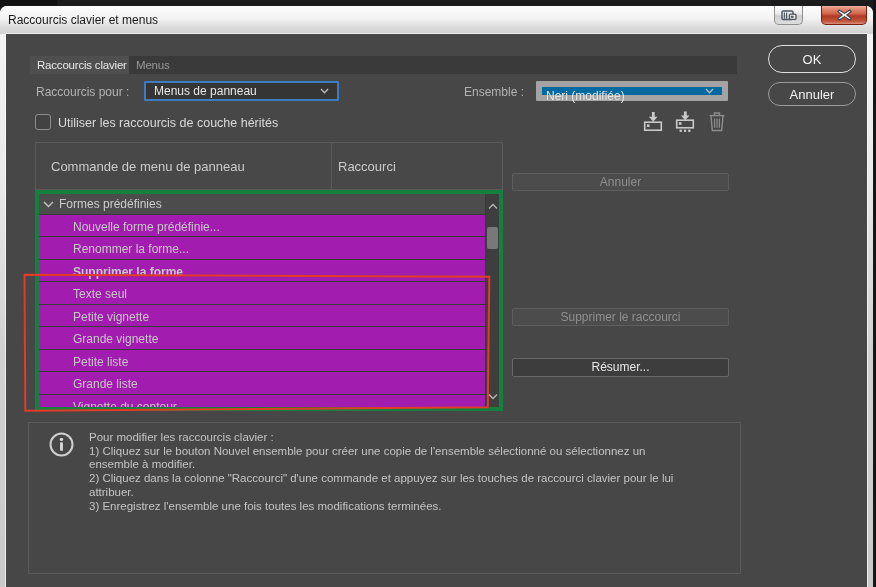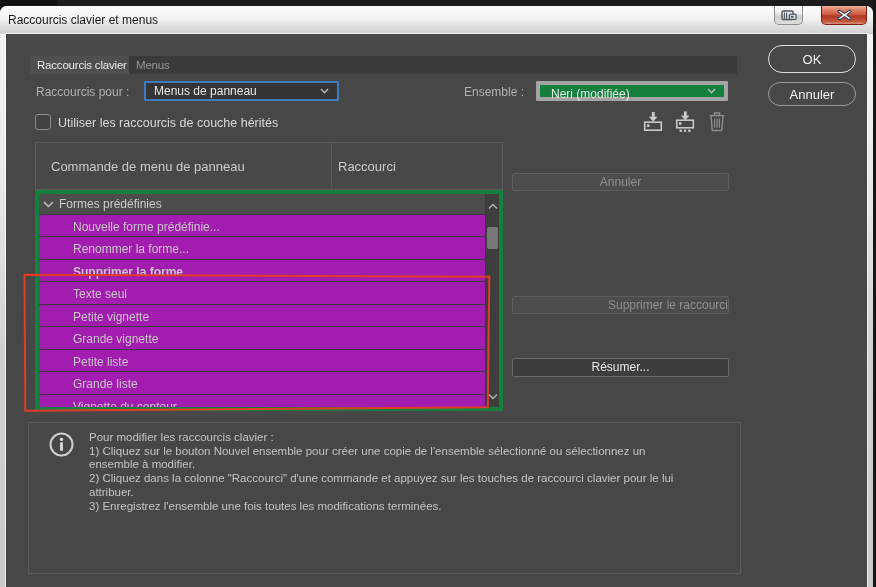--- a/index.html
+++ b/index.html
@@ -56,22 +56,22 @@
 
   
   .tabstrip { left:24px; top:22px; width:707px; height:18px; background:#3a3a3a; }
   .tab { position:absolute; top:0; height:18px; line-height:18px; white-space:nowrap; overflow:hidden; font-size:11.5px; letter-spacing:-0.2px; }
   .tab-active { left:0; width:99px; background:#4f4f4f; color:#e8e8e8; padding-left:7px; }
   .tab-idle { left:100px; color:#979797; padding:0 6px; }
 
   
   .lbl { color:#b3b3b3; font-size:12px; line-height:20px; }
   .dropdown {
-    height:20px; background:#15803d; border:4px solid #a3a3a3; border-radius:1px;
-    color:#e6e6e6; font-size:12px; line-height:18px; padding-left:11px;
+    height:20px; background:#0369a1; border:6px solid #a3a3a3; border-radius:1px;
+    color:#e6e6e6; font-size:12px; line-height:18px; padding-left:4px;
   }
   .dd-focus { background:#353535; border:2px solid #3e7cc2; line-height:16px; padding-left:8px; }
   .chev { position:absolute; right:8px; top:50%; margin-top:-3px; width:9px; height:6px; }
 
   
   .checkbox {
     left:29px; top:80px; width:16px; height:16px;
     border:1px solid #8d8d8d; border-radius:3px; background:#424242;
   }
 
@@ -263,21 +263,21 @@
           <polyline points="1,5.5 5,1.5 9,5.5" fill="none" stroke="#b7b7b7" stroke-width="1.3"></polyline>
         </svg>
         <div class="vs-thumb"></div>
         <svg class="vs-arrow vs-down" viewBox="0 0 10 7">
           <polyline points="1,1.5 5,5.5 9,1.5" fill="none" stroke="#b7b7b7" stroke-width="1.3"></polyline>
         </svg>
       </div>
     </div>
 
     <div class="pbtn" style="top:139px;">Annuler</div>
-    <div class="pbtn" style="top:262px;text-align:right;">Supprimer le raccourci</div>
+    <div class="pbtn" style="top:274px;">Supprimer le raccourci</div>
     <div class="pbtn pbtn-on" style="top:324px; height:19px; line-height:17px;">Résumer...</div>
 
     <div class="pill pill-ok">OK</div>
     <div class="pill pill-cancel">Annuler</div>
 
     <div class="abs infobox">
       <svg class="info-icon" viewBox="0 0 25 25">
         <circle cx="12.5" cy="12.5" r="11" fill="none" stroke="#cfcfcf" stroke-width="2"></circle>
         <circle cx="12.5" cy="7.4" r="1.7" fill="#dcdcdc"></circle>
         <rect x="11.1" y="10.4" width="2.8" height="8.3" fill="#dcdcdc"></rect>

